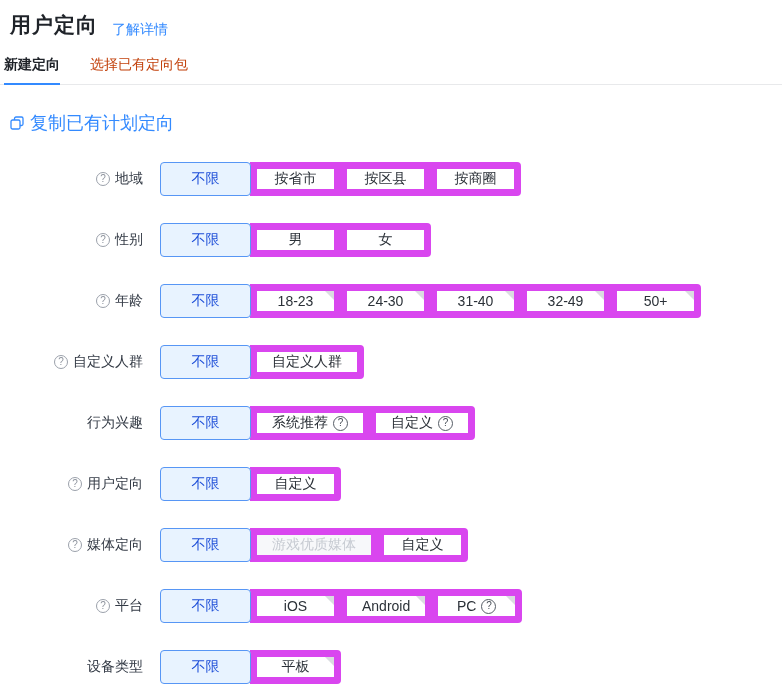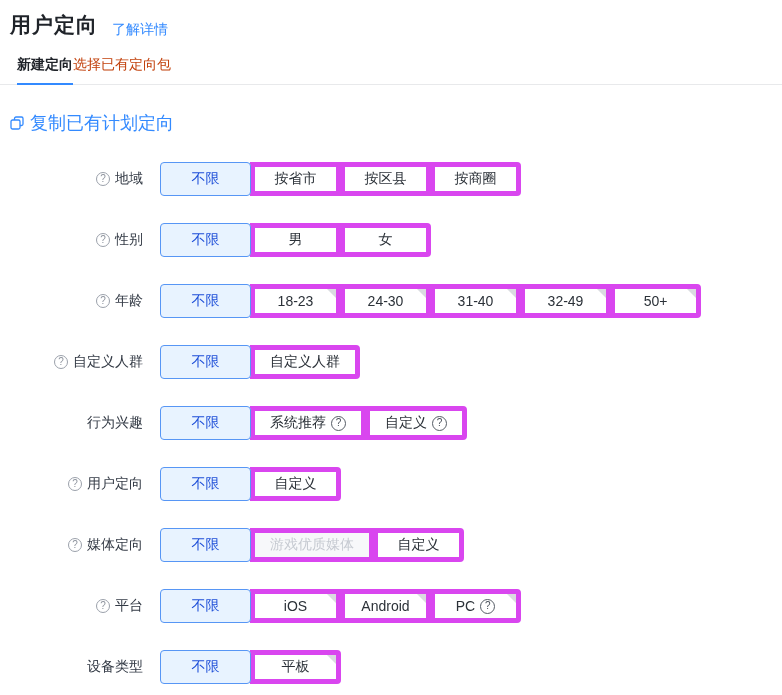--- a/index.html
+++ b/index.html
@@ -12,21 +12,21 @@
     color: #1f2329;
   }
   .page { width: 782px; height: 695px; position: relative; }
 
   
   .header { padding: 10px 0 0 10px; display: flex; align-items: flex-end; }
   .page-title { font-size: 21px; font-weight: 700; color: #1f2329; margin: 0; letter-spacing: 1px; }
   .learn-more { font-size: 14px; color: #338aff; margin-left: 14px; text-decoration: none; cursor: pointer; margin-top: 11px; }
 
   
-  .tabs { margin-top: 17px; padding-left: 17px; border-bottom: 1px solid #e8e9eb; display: flex; }
+  .tabs { margin-top: 17px; padding-left: 4px; border-bottom: 1px solid #e8e9eb; display: flex; gap: 30px; }
   .tab { font-size: 14px; color: #c2410c; padding: 0 0 10px 0; cursor: pointer; position: relative; }
   .tab.active { color: #1f2329; font-weight: 700; }
   .tab.active::after {
     content: ""; position: absolute; left: 0; right: 0; bottom: -1px;
     height: 2px; background: #338aff;
   }
 
   
   .copy-row { margin: 26px 0 0 10px; }
   .copy-link { display: inline-flex; align-items: center; gap: 6px; color: #338aff; font-size: 18px; cursor: pointer; text-decoration: none; }
@@ -45,21 +45,21 @@
     width: 14px; height: 14px; border: 1px solid #9ba1ab; border-radius: 50%;
     font-size: 10px; line-height: 1; color: #8d939d; flex: none;
   }
 
   .btn-group { display: flex; align-items: stretch; }
   .opt {
     position: relative;
     min-width: 91px; height: 34px;
     padding: 0 15px;
     margin-left: -1px;
-    border: 5px solid #d946ef;
+    border: 7px solid #d946ef;
     background: #ffffff;
     color: #2b3138;
     font-size: 14px;
     font-family: inherit;
     display: inline-flex; align-items: center; justify-content: center; gap: 5px;
     cursor: pointer;
     white-space: nowrap;
   }
   .opt:first-child { margin-left: 0; border-radius: 4px 0 0 4px; }
   .opt:last-child { border-radius: 0 4px 4px 0; }

